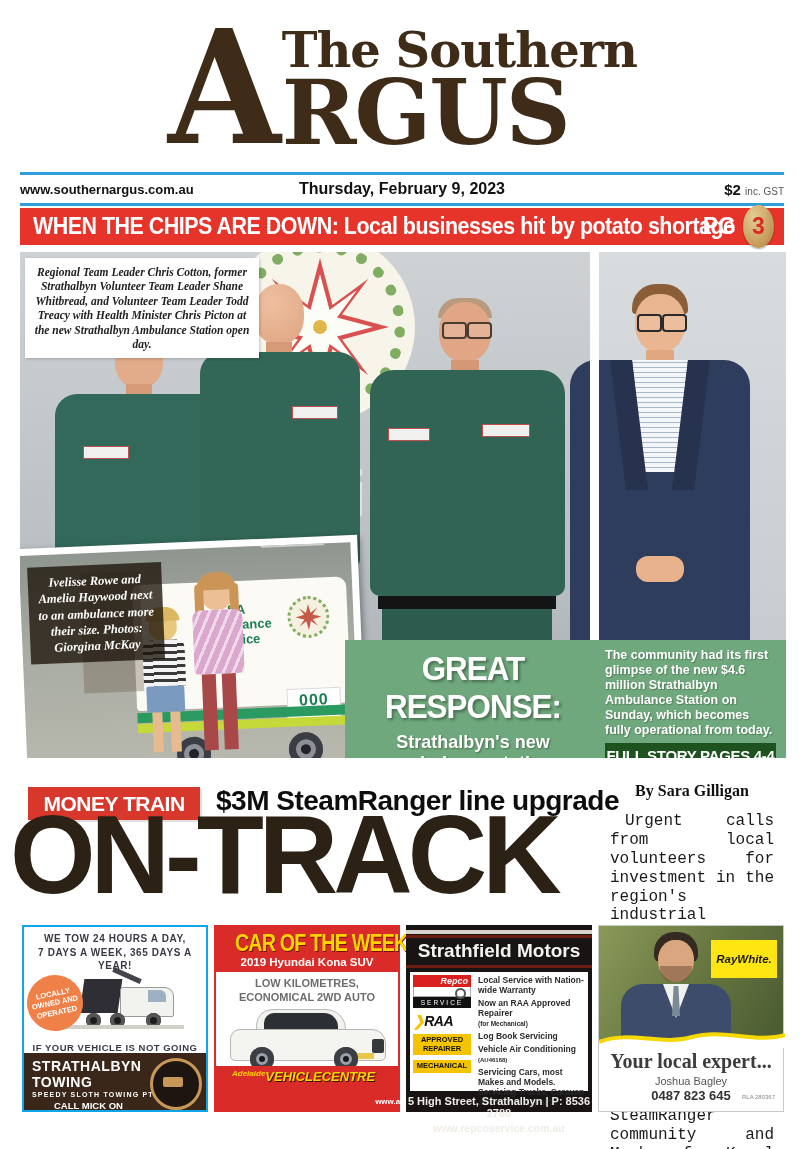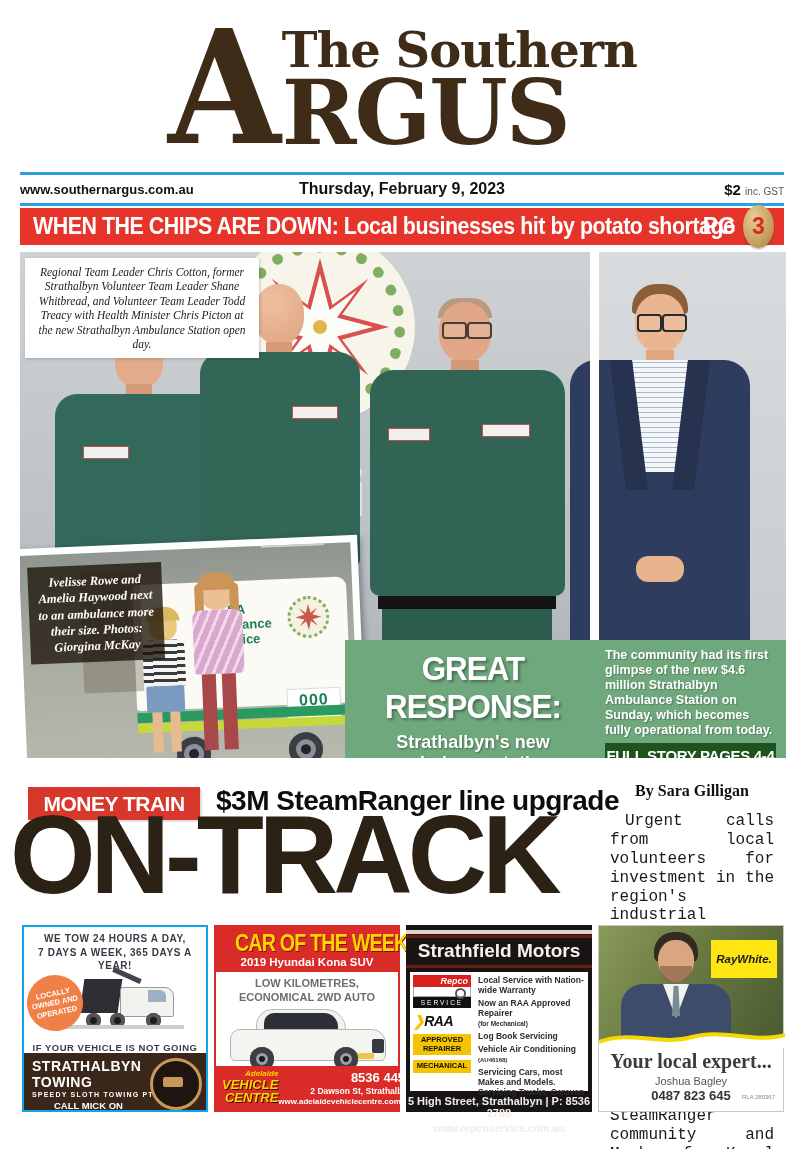--- a/index.html
+++ b/index.html
@@ -51,21 +51,21 @@
   .sa-star.red{inset:26px;background:#d85050;}
   .sa-star.white{inset:42px;background:#fdfdf8;}
   .sa-dot{position:absolute;left:88px;top:88px;width:14px;height:14px;border-radius:50%;background:#e0b84a;}
 
   
   .person{position:absolute;}
   .person div{position:absolute;}
 
   
   .caption-box{position:absolute;left:5px;top:6px;width:218px;background:#fff;padding:7px 8px;
-               font-family:"Liberation Serif",serif;font-style:italic;font-weight:normal;font-size:11.5px;
+               font-family:"Liberation Serif",serif;font-style:italic;font-weight:bold;font-size:11.5px;
                line-height:1.25;text-align:center;color:#222;box-shadow:1px 1px 3px rgba(0,0,0,.2);}
 
   
   .inset{position:absolute;left:-4px;top:290px;width:332px;height:216px;background:#fff;padding:7px;
          transform:rotate(-2.4deg);box-shadow:2px 3px 7px rgba(0,0,0,.4);}
   .inset-inner{position:relative;width:100%;height:100%;overflow:hidden;
                background:linear-gradient(180deg,#8f968f 0%,#a8aca3 45%,#b8b8ae 100%);}
   .inset-inner div{position:absolute;}
   .amb-body{left:112px;top:34px;width:214px;height:126px;background:#fbfaf5;border-radius:6px 10px 4px 4px;}
   .amb-text{left:60px;top:22px;width:94px;text-align:center;color:#1d7e53;font-weight:bold;
@@ -153,21 +153,21 @@
   .car-scene{position:relative;height:66px;}
   .car-scene div{position:absolute;}
   .car-roof{left:40px;top:4px;width:88px;height:28px;background:#f1f1ee;border:1px solid #bbb;border-radius:16px 20px 0 0;}
   .car-winds{left:48px;top:8px;width:74px;height:16px;background:#2c2f33;border-radius:10px 14px 0 0;}
   .car-body{left:14px;top:24px;width:154px;height:30px;background:#f4f4f1;border:1px solid #b5b5b5;border-radius:10px 14px 5px 5px;}
   .car-grille{left:156px;top:34px;width:12px;height:14px;background:#35383c;border-radius:2px;}
   .car-plate{left:140px;top:48px;width:18px;height:6px;background:#e8c84a;}
   .car-wheel{width:24px;height:24px;border-radius:50%;background:#17181a;top:42px;box-shadow:inset 0 0 0 6px #3c3e44,inset 0 0 0 9px #9aa0a8;}
   .car-foot{position:absolute;bottom:0;left:0;width:100%;height:44px;background:#d92b27;box-sizing:border-box;
             display:flex;justify-content:space-between;padding:4px 6px;}
-  .avc{display:flex;flex-direction:column;line-height:1;align-items:flex-end;}
+  .avc{display:flex;flex-direction:row;line-height:1;}
   .avc .a1{color:#ffd400;font-style:italic;font-size:8px;font-weight:bold;margin-left:10px;}
   .avc .a2,.avc .a3{color:#ffd400;font-style:italic;font-size:13px;font-weight:bold;text-shadow:1px 1px 0 #3a0a08;}
   .car-contact{text-align:right;color:#fff;line-height:1.25;}
   .car-contact .ph{font-size:13px;font-weight:bold;}
   .car-contact .ad1{font-size:8.5px;font-weight:bold;}
   .car-contact .web{font-size:8px;font-weight:bold;}
 
   
   .ad-strath{left:406px;background:#171413;color:#fff;}
   .sm-stripe1{height:4px;background:#d8d4cc;margin-top:5px;}

